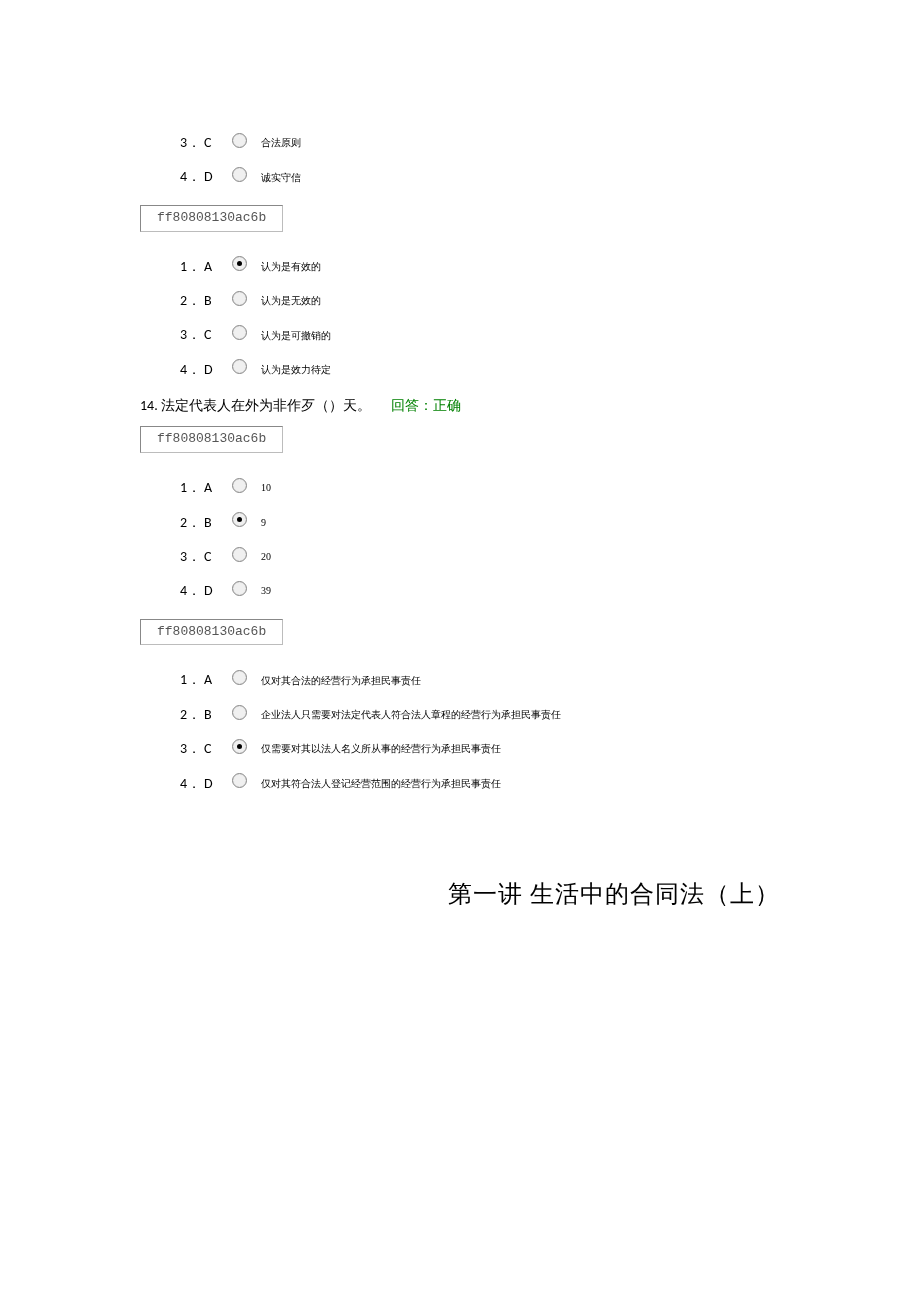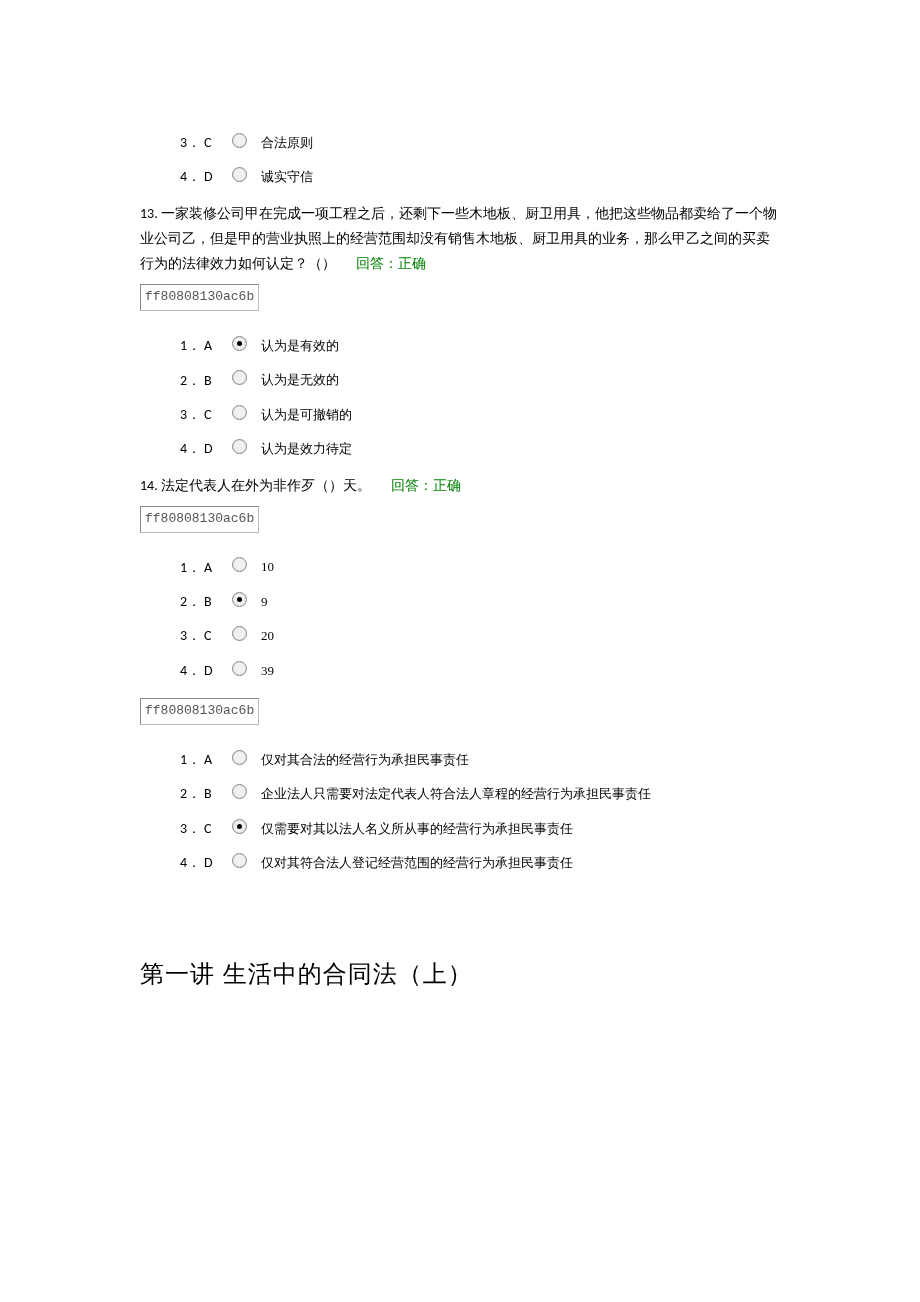--- a/index.html
+++ b/index.html
@@ -48,21 +48,21 @@
     content: "";
     position: absolute;
     width: 5px;
     height: 5px;
     background: #000;
     border-radius: 50%;
     top: 4px;
     left: 4px;
   }
   .opt-text {
-    font-size: 13px;
+    font-size: 10px;
   }
   .question {
     margin-top: 6px;
     margin-bottom: 4px;
     line-height: 1.8;
   }
   .q-num {
     font-family: Calibri, Arial, sans-serif;
   }
   .answer-status {
@@ -70,28 +70,28 @@
     margin-left: 20px;
   }
   .code-box {
     display: inline-block;
     font-family: "Courier New", monospace;
     font-size: 13px;
     border: 1px solid #bcbcbc;
     border-top-color: #888;
     border-left-color: #888;
     background: #fff;
-    padding: 2px 4px;
+    padding: 2px 16px;
     margin: 4px 0 12px 0;
     color: #555;
   }
   .section-title {
-    text-align: left;
+    text-align: right;
     font-size: 24px;
-    font-family: Liberation Sans, sans-serif;
+    font-family: Liberation Serif, serif;
     margin-top: 80px;
     letter-spacing: 1px;
   }
 </style>
 </head>
 <body>
 
 <div class="page">
 
   <div class="option-list" id="prev-options">
@@ -103,21 +103,20 @@
       </div>
       <div class="option-row">
         <span class="opt-num">4．</span>
         <span class="opt-letter">D</span>
         <span class="radio"></span>
         <span class="opt-text">诚实守信</span>
       </div>
     </div>
 
   <div id="questions">
-      <div class="question"><span class="q-num">13. </span><span>一家装修公司甲在完成一项工程之后，还剩下一些木地板、厨卫用具，他把这些物品都卖给了一个物业公司乙，但是甲的营业执照上的经营范围却没有销售木地板、厨卫用具的业务，那么甲乙之间的买卖行为的法律效力如何认定？（）</span><span class="answer-status">回答：正确</span></div>
       <div><span class="code-box">ff80808130ac6b</span></div>
       <div class="option-list">
         <div class="option-row">
           <span class="opt-num">1．</span>
           <span class="opt-letter">A</span>
           <span class="radio selected"></span>
           <span class="opt-text">认为是有效的</span>
         </div>
         <div class="option-row">
           <span class="opt-num">2．</span>

